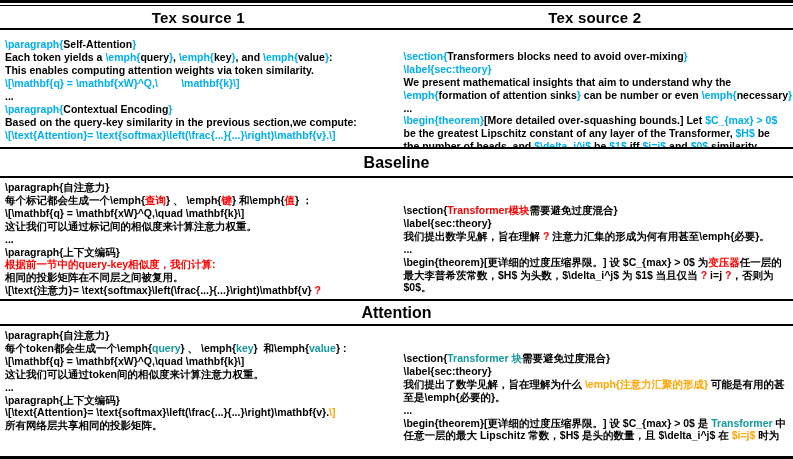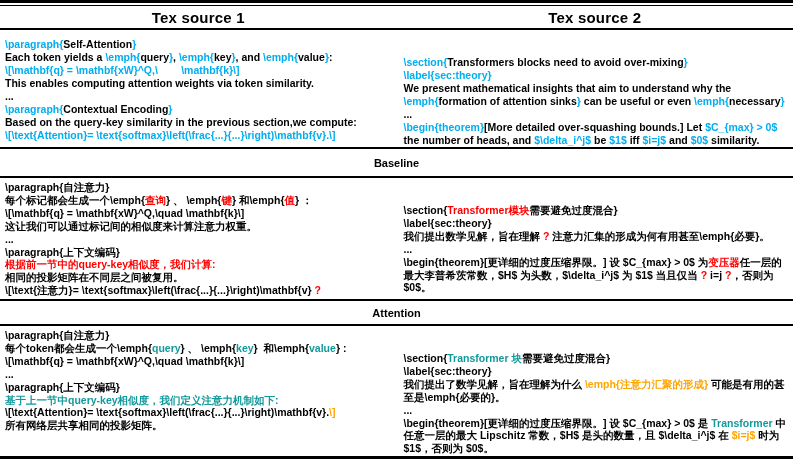--- a/index.html
+++ b/index.html
@@ -16,55 +16,56 @@
   .content-row { display:flex; overflow:hidden; }
   .row-sources { height:117px;align-items:center; }
   .row-baseline { height:121px; }
   .row-latextrans { height:130px; }
   .panel { width:50%; padding:3px 4px 0 5px; overflow:hidden; }
   .panel.right { padding-top:26px; padding-left:7px; }
   .line { white-space:pre; font-size:10.5px; line-height:12.9px; }
   .band {
     display:flex; align-items:center; justify-content:center;
     border-top:2px solid #000; border-bottom:2px solid #000;
-    font-size:11px;
+    font-size:16px;
   }
   .band-baseline { height:31px; }
   .band-latextrans { height:27px; }
   .bottomrule { height:3px; background:#000; margin-top:auto; }
 </style>
 </head>
 <body>
 
 <div class="figure">
   <div class="toprule"></div>
 
   <div class="header-row">
     <div class="header-cell">Tex source 1</div>
     <div class="header-cell">Tex source 2</div>
   </div>
 
   <div class="content-row row-sources">
     <div class="panel">
         <div class="line"><span style="color: rgb(0, 174, 239);">\paragraph{</span><span>Self-Attention</span><span style="color: rgb(0, 174, 239);">}</span></div>
         <div class="line"><span>Each token yields a </span><span style="color: rgb(0, 174, 239);">\emph{</span><span>query</span><span style="color: rgb(0, 174, 239);">}</span><span>, </span><span style="color: rgb(0, 174, 239);">\emph{</span><span>key</span><span style="color: rgb(0, 174, 239);">}</span><span>, and </span><span style="color: rgb(0, 174, 239);">\emph{</span><span>value</span><span style="color: rgb(0, 174, 239);">}</span><span>:</span></div>
+        <div class="line"><span>This enables computing attention weights via token similarity.</span></div>
         <div class="line"><span style="color: rgb(0, 174, 239);">\[\mathbf{q} = \mathbf{xW}^Q,\        \mathbf{k}\]</span></div>
-        <div class="line"><span>This enables computing attention weights via token similarity.</span></div>
         <div class="line"><span>...</span></div>
         <div class="line"><span style="color: rgb(0, 174, 239);">\paragraph{</span><span>Contextual Encoding</span><span style="color: rgb(0, 174, 239);">}</span></div>
         <div class="line"><span>Based on the query-key similarity in the previous section,we compute:</span></div>
         <div class="line"><span style="color: rgb(0, 174, 239);">\[\text{Attention}= \text{softmax}\left(\frac{...}{...}\right)\mathbf{v}.\]</span></div>
       </div>
     <div class="panel right">
         <div class="line"><span style="color: rgb(0, 174, 239);">\section{</span><span>Transformers blocks need to avoid over-mixing</span><span style="color: rgb(0, 174, 239);">}</span></div>
         <div class="line"><span style="color: rgb(0, 174, 239);">\label{sec:theory}</span></div>
         <div class="line"><span>We present mathematical insights that aim to understand why the</span></div>
-        <div class="line"><span style="color: rgb(0, 174, 239);">\emph{</span><span>formation of attention sinks</span><span style="color: rgb(0, 174, 239);">}</span><span> can be useful or even </span><span style="color: rgb(0, 174, 239);">\emph{</span><span>necessary</span><span style="color: rgb(0, 174, 239);">}</span></div>
+        <div class="line"><span style="color: rgb(0, 174, 239);">\emph{</span><span>formation of attention sinks</span><span style="color: rgb(0, 174, 239);">}</span><span> can be number or even </span><span style="color: rgb(0, 174, 239);">\emph{</span><span>necessary</span><span style="color: rgb(0, 174, 239);">}</span></div>
         <div class="line"><span>...</span></div>
         <div class="line"><span style="color: rgb(0, 174, 239);">\begin{theorem}</span><span>[More detailed over-squashing bounds.] Let </span><span style="color: rgb(0, 174, 239);">$C_{max} &gt; 0$</span></div>
+        <div class="line"><span>be the greatest Lipschitz constant of any layer of the Transformer, </span><span style="color: rgb(0, 174, 239);">$H$</span><span> be</span></div>
         <div class="line"><span>the number of heads, and </span><span style="color: rgb(0, 174, 239);">$\delta_i^j$</span><span> be </span><span style="color: rgb(0, 174, 239);">$1$</span><span> iff </span><span style="color: rgb(0, 174, 239);">$i=j$</span><span> and </span><span style="color: rgb(0, 174, 239);">$0$</span><span> similarity.</span></div>
       </div>
   </div>
 
   <div class="band band-baseline">Baseline</div>
 
   <div class="content-row row-baseline">
     <div class="panel">
         <div class="line"><span>\paragraph{自注意力}</span></div>
         <div class="line"><span>每个标记都会生成一个\emph{</span><span style="color: rgb(255, 0, 0);">查询</span><span>} 、 \emph{</span><span style="color: rgb(255, 0, 0);">键</span><span>} 和\emph{</span><span style="color: rgb(255, 0, 0);">值</span><span>} ：</span></div>
@@ -87,32 +88,31 @@
       </div>
   </div>
 
   <div class="band band-latextrans">Attention</div>
 
   <div class="content-row row-latextrans">
     <div class="panel">
         <div class="line"><span>\paragraph{自注意力}</span></div>
         <div class="line"><span>每个token都会生成一个\emph{</span><span style="color: rgb(18, 153, 155);">query</span><span>} 、 \emph{</span><span style="color: rgb(18, 153, 155);">key</span><span>}  和\emph{</span><span style="color: rgb(18, 153, 155);">value</span><span>} :</span></div>
         <div class="line"><span>\[\mathbf{q} = \mathbf{xW}^Q,\quad \mathbf{k}\]</span></div>
+        <div class="line"><span>这让我们可以通过token间的相似度来计算注意力权重。</span></div>
         <div class="line"><span>...</span></div>
         <div class="line"><span>\paragraph{上下文编码}</span></div>
-        <div class="line"><span style="color: rgb(18, 153, 155);">基于上一节中query-key相似度，我们定义注意力机制如下:</span></div>
         <div class="line"><span>\[\text{Attention}= \text{softmax}\left(\frac{...}{...}\right)\mathbf{v}.</span><span style="color: rgb(255, 165, 0);">\]</span></div>
         <div class="line"><span>所有网络层共享相同的投影矩阵。</span></div>
       </div>
     <div class="panel right">
         <div class="line"><span>\section{</span><span style="color: rgb(18, 153, 155);">Transformer 块</span><span>需要避免过度混合}</span></div>
         <div class="line"><span>\label{sec:theory}</span></div>
         <div class="line"><span>我们提出了数学见解，旨在理解为什么 </span><span style="color: rgb(255, 165, 0);">\emph{注意力汇聚的形成}</span><span> 可能是有用的甚</span></div>
         <div class="line"><span>至是\emph{必要的}。</span></div>
         <div class="line"><span>...</span></div>
         <div class="line"><span>\begin{theorem}[更详细的过度压缩界限。] 设 $C_{max} &gt; 0$ 是 </span><span style="color: rgb(18, 153, 155);">Transformer</span><span> 中</span></div>
         <div class="line"><span>任意一层的最大 Lipschitz 常数，$H$ 是头的数量，且 $\delta_i^j$ 在 </span><span style="color: rgb(255, 165, 0);">$i=j$</span><span> 时为</span></div>
-        <div class="line"><span>$1$，否则为 $0$。</span></div>
       </div>
   </div>
 
   <div class="bottomrule"></div>
 </div>
 
 </body></html>

